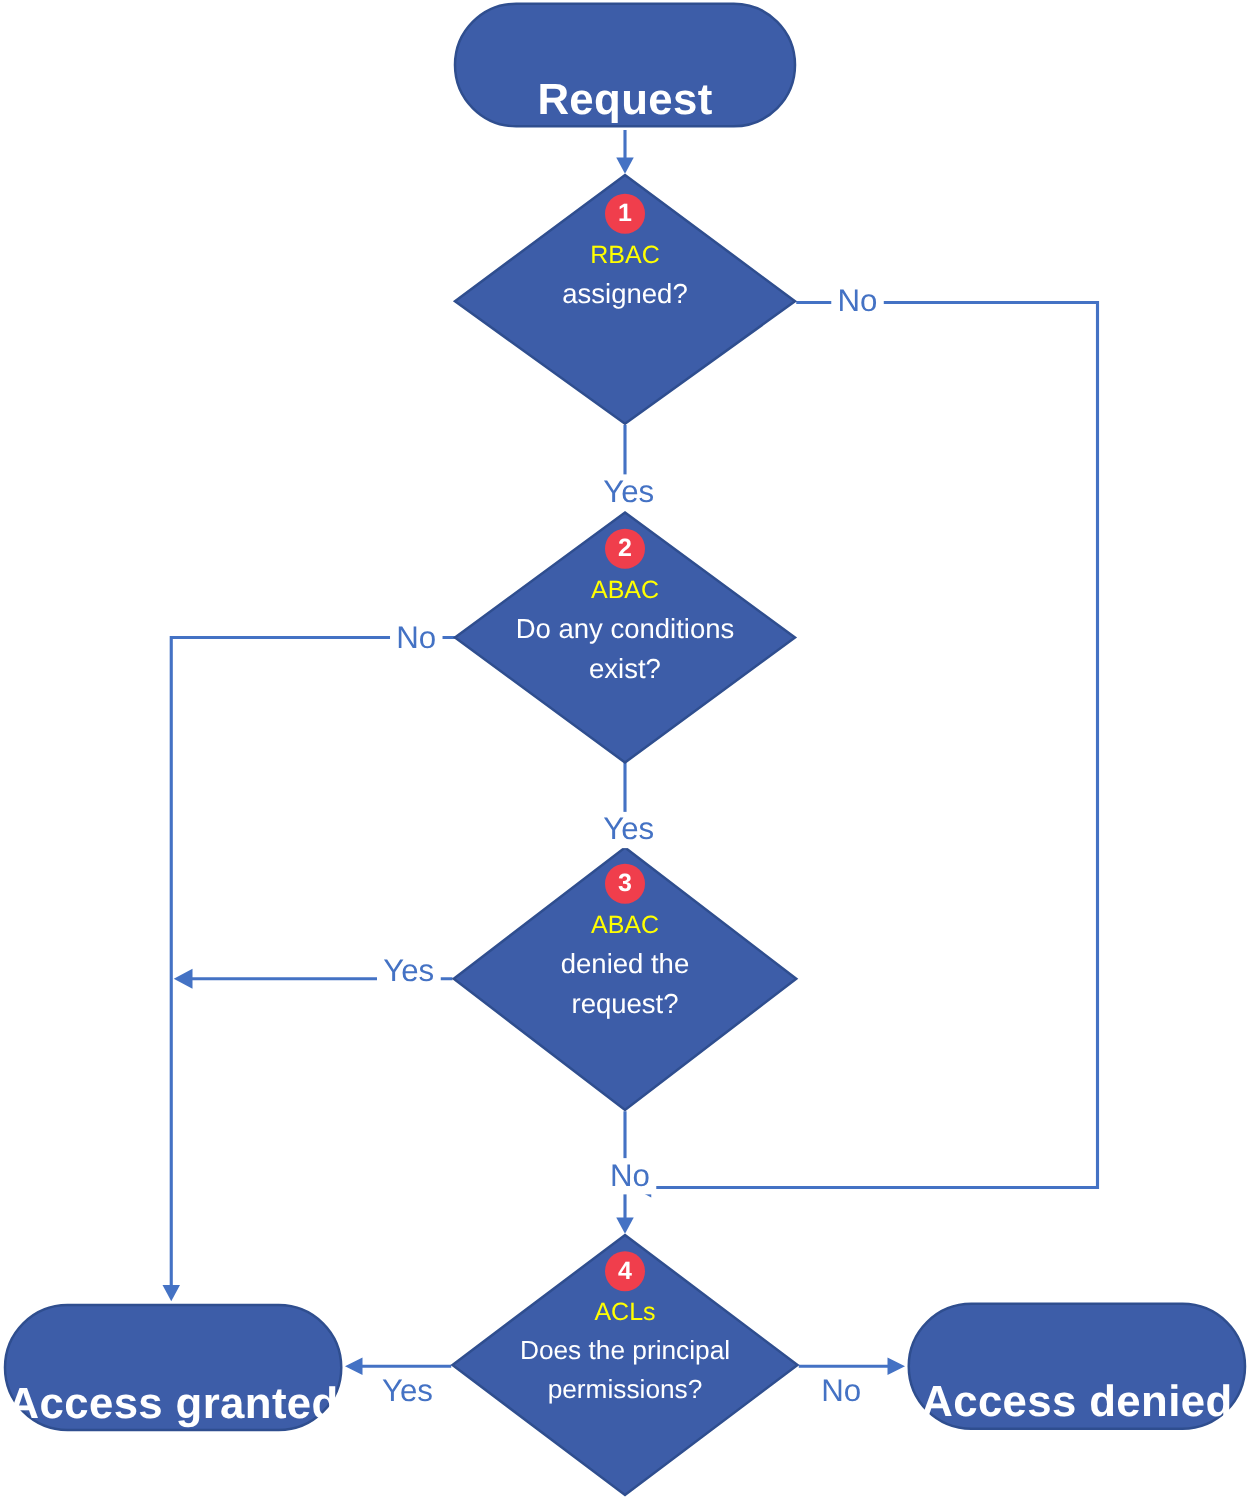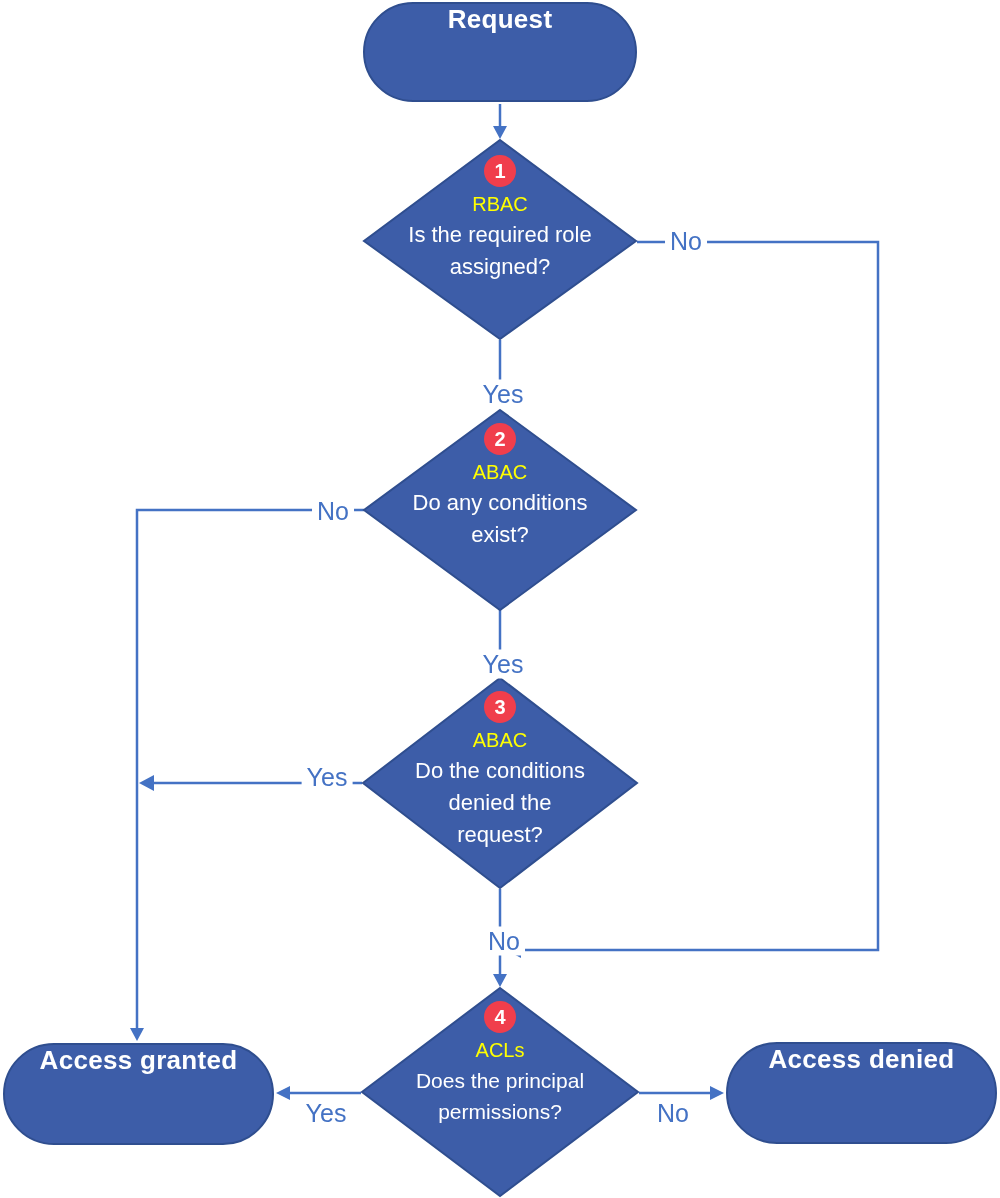--- a/index.html
+++ b/index.html
@@ -22,22 +22,22 @@
   .canvas{position:absolute;left:0;top:0;width:1000px;height:1198px;}
   svg.layer{position:absolute;left:0;top:0;width:1000px;height:1198px;}
   .edge{stroke:var(--connector);stroke-width:2.5;fill:none;}
   .arrow{fill:var(--connector);stroke:none;}
   .diamond{fill:var(--shape-fill);stroke:var(--shape-stroke);stroke-width:2;}
   .pill{
     position:absolute;
     background:var(--shape-fill);
     border:2px solid var(--shape-stroke);
     color:var(--node-text);
-    display:flex;align-items:flex-start;justify-content:center;
-    font-size:26px;font-weight:600;letter-spacing:.3px;
+    display:flex;align-items:flex-end;justify-content:center;
+    font-size:35px;font-weight:600;letter-spacing:.3px;
     box-sizing:border-box;
   }
   .pill.request{left:363px;top:2px;width:274px;height:100px;border-radius:50px;}
   .pill.granted{left:3px;top:1043px;width:271px;height:102px;border-radius:51px;}
   .pill.denied{left:726px;top:1042px;width:271px;height:102px;border-radius:51px;}
   .dtext{
     position:absolute;left:350px;width:300px;
     display:flex;flex-direction:column;align-items:center;
     text-align:center;color:var(--node-text);
   }
@@ -96,35 +96,33 @@
   <div class="pill granted">
     <span>Access granted</span>
   </div>
   <div class="pill denied">
     <span>Access denied</span>
   </div>
 
   <div class="dtext d1">
     <div class="badge">1</div>
     <div class="tag">RBAC</div>
-    <div class="line">Is the required role</div>
     <div class="line">assigned?</div>
   </div>
 
   <div class="dtext d2">
     <div class="badge">2</div>
     <div class="tag">ABAC</div>
     <div class="line">Do any conditions</div>
     <div class="line">exist?</div>
   </div>
 
   <div class="dtext d3">
     <div class="badge">3</div>
     <div class="tag">ABAC</div>
-    <div class="line">Do the conditions</div>
     <div class="line">denied the</div>
     <div class="line">request?</div>
   </div>
 
   <div class="dtext d4 small">
     <div class="badge">4</div>
     <div class="tag">ACLs</div>
     <div class="line">Does the principal</div>
     <div class="line">permissions?</div>
   </div>

